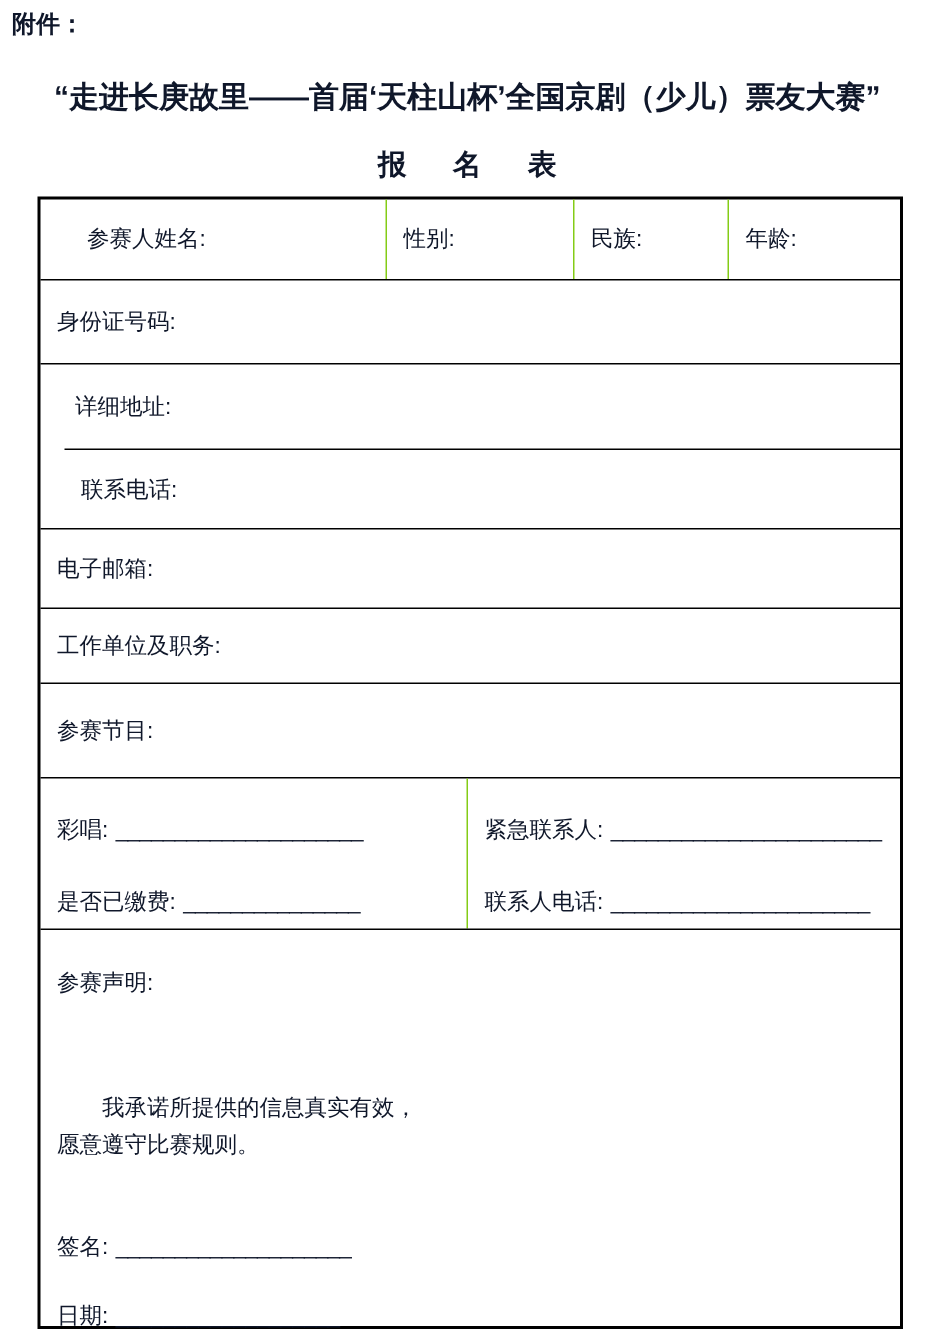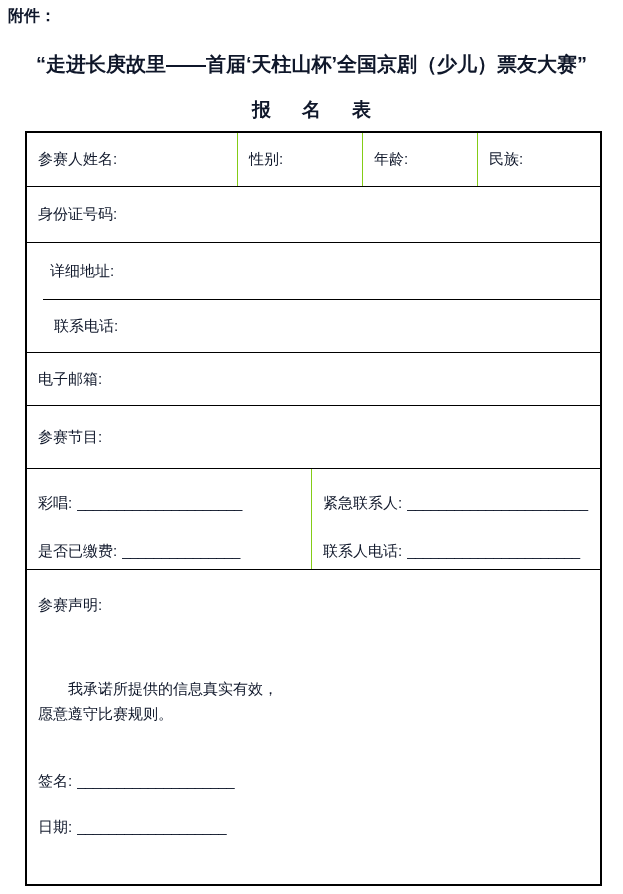--- a/index.html
+++ b/index.html
@@ -35,21 +35,21 @@
     box-sizing:border-box;
     display:flex;flex-direction:column;
     font-size:15px;
   }
   .trow{display:flex;box-sizing:border-box;flex:0 0 auto;}
   .trow + .trow{border-top:1px solid #000;}
   .tcell{box-sizing:border-box;display:flex;align-items:center;padding-left:11px;}
   .tcell + .tcell{border-left:1px solid #84cc16;}
   
   .r1{height:53px;}
-  .r1 .c1{width:210px;}
+  .r1 .c1{width:210px;margin-left:20px;}
   .r1 .c2{width:125px;}
   .r1 .c3{width:115px;}
   .r1 .c4{flex:1;}
   
   .r2{height:56px;justify-content:center;} .r3{height:57px;padding-left:12px;} .r4{height:53px;margin-left:16px;}
   .r5{height:53px;} .r6{height:50px;} .r7{height:63px;}
   .rsingle .tcell{flex:1;}
   
   .r8{height:101px;}
   .r8 .tcell{
@@ -88,25 +88,25 @@
 
   <div class="form-table">
 
     <div class="trow r1">
       <div class="tcell c1">
         <span>参赛人姓名:</span>
       </div>
       <div class="tcell c2">
         <span>性别:</span>
       </div>
+      <div class="tcell c4">
+        <span>民族:</span>
+      </div>
       <div class="tcell c3">
         <span>年龄:</span>
-      </div>
-      <div class="tcell c4">
-        <span>民族:</span>
       </div>
     </div>
 
     <div class="trow rsingle r2">
       <div class="tcell">
         <span>身份证号码:</span>
       </div>
     </div>
     <div class="trow rsingle r3">
       <div class="tcell">
@@ -114,20 +114,25 @@
       </div>
     </div>
     <div class="trow rsingle r4">
       <div class="tcell">
         <span>联系电话:</span>
       </div>
     </div>
     <div class="trow rsingle r5">
       <div class="tcell">
         <span>电子邮箱:</span>
+      </div>
+    </div>
+    <div class="trow rsingle r6">
+      <div class="tcell">
+        <span>工作单位及职务:</span>
       </div>
     </div>
     <div class="trow rsingle r7">
       <div class="tcell">
         <span>参赛节目:</span>
       </div>
     </div>
 
     <div class="trow r8">
       <div class="tcell cleft">

